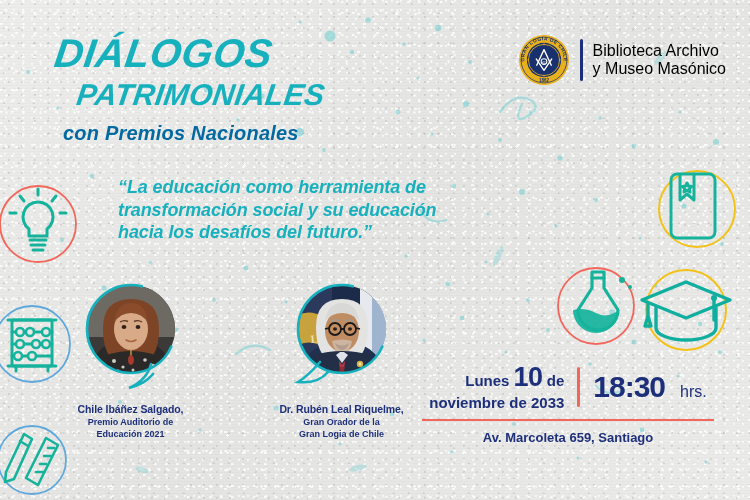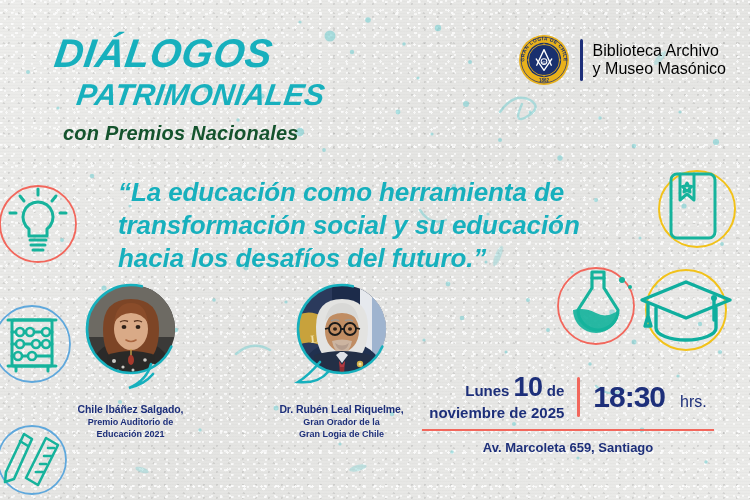--- a/index.html
+++ b/index.html
@@ -54,37 +54,37 @@
     color: #17b0bd; line-height: .98; font-style: italic;
     transform: skewX(-8deg);
   }
   .t-patrimoniales {
     font-size: 30px; font-weight: 800; letter-spacing: .3px;
     color: #17b0bd; line-height: 1.05; margin-left: 22px; margin-top: 6px;
     font-style: italic; transform: skewX(-8deg);
   }
   .t-con {
     font-size: 20px; font-weight: 700; font-style: italic;
-    color: #14532d; margin-left: 8px; margin-top: 11px;
+    color: #0369a1; margin-left: 8px; margin-top: 11px;
     letter-spacing: .2px;
   }
 
   
   .logo-lockup {
     position: absolute; right: 24px; top: 34px;
     display: flex; align-items: center; gap: 10px;
   }
   .logo-seal { width: 52px; height: 52px; flex: 0 0 52px; }
   .logo-rule { width: 3px; height: 42px; background: #1d2f7a; border-radius: 2px; }
 
   
   .quote {
     position: absolute; left: 118px; top: 176px; width: 470px;
     color: #17b0bd; font-weight: 800; font-style: italic;
-    font-size: 26px; line-height: 1.26; letter-spacing: -.1px;
+    font-size: 18px; line-height: 1.26; letter-spacing: -.1px;
   }
 
   
   .speakers { position: absolute; left: 38px; top: 282px; display: flex; gap: 26px; }
   .speaker { width: 185px; text-align: center; }
   .portrait-wrap { position: relative; width: 104px; height: 112px; margin: 0 auto 9px; }
   .portrait {
     position: absolute; left: 8px; top: 3px;
     width: 88px; height: 88px; border-radius: 50%;
     overflow: hidden; background: #b9b9b7;
@@ -95,21 +95,21 @@
   .sp-name {
     color: #1d2f7a; font-weight: 700; font-size: 10.5px;
     line-height: 1.22; letter-spacing: -.1px;
   }
   .sp-role {
     color: #1d2f7a; font-weight: 600; font-size: 9px;
     line-height: 1.25; margin-top: 1px;
   }
 
   
-  .event-info { position: absolute; right: 22px; top: 372px; width: 320px; text-align: center; }
+  .event-info { position: absolute; right: 22px; top: 362px; width: 320px; text-align: center; }
   .dt-row { display: flex; align-items: center; justify-content: center; gap: 13px; }
   .dt-date { color: #1d2f7a; font-weight: 700; font-size: 15px; line-height: 1.18; text-align: right; }
   .dt-date .big { font-size: 27px; font-weight: 800; letter-spacing: -.5px; }
   .dt-sep { width: 3px; height: 40px; background: #f2675c; border-radius: 2px; }
   .dt-time { color: #1d2f7a; font-weight: 800; font-size: 30px; letter-spacing: -1px; }
   .dt-time .hrs { font-size: 16px; font-weight: 400; letter-spacing: 0; margin-left: 15px; }
   .dt-rule { height: 2px; background: #f2675c; margin: 7px 14px 8px; }
   .venue { color: #1d2f7a; font-weight: 700; font-size: 13px; line-height: 1.33; }
 
   
@@ -415,21 +415,21 @@
   </div>
 
   <div class="event-info">
     <div class="dt-row">
       <div class="dt-date">
         <div>
           <span>Lunes</span>
           <span class="big">10</span>
           <span>de</span>
         </div>
-        <div>noviembre de 2025</div>
+        <div>noviembre de 2033</div>
       </div>
       <div class="dt-sep"></div>
       <div class="dt-time">
         <span>18:30</span><span class="hrs">hrs.</span>
       </div>
     </div>
     <div class="dt-rule"></div>
     <div class="venue">
       <div>Av. Marcoleta 659, Santiago</div>
     </div>

